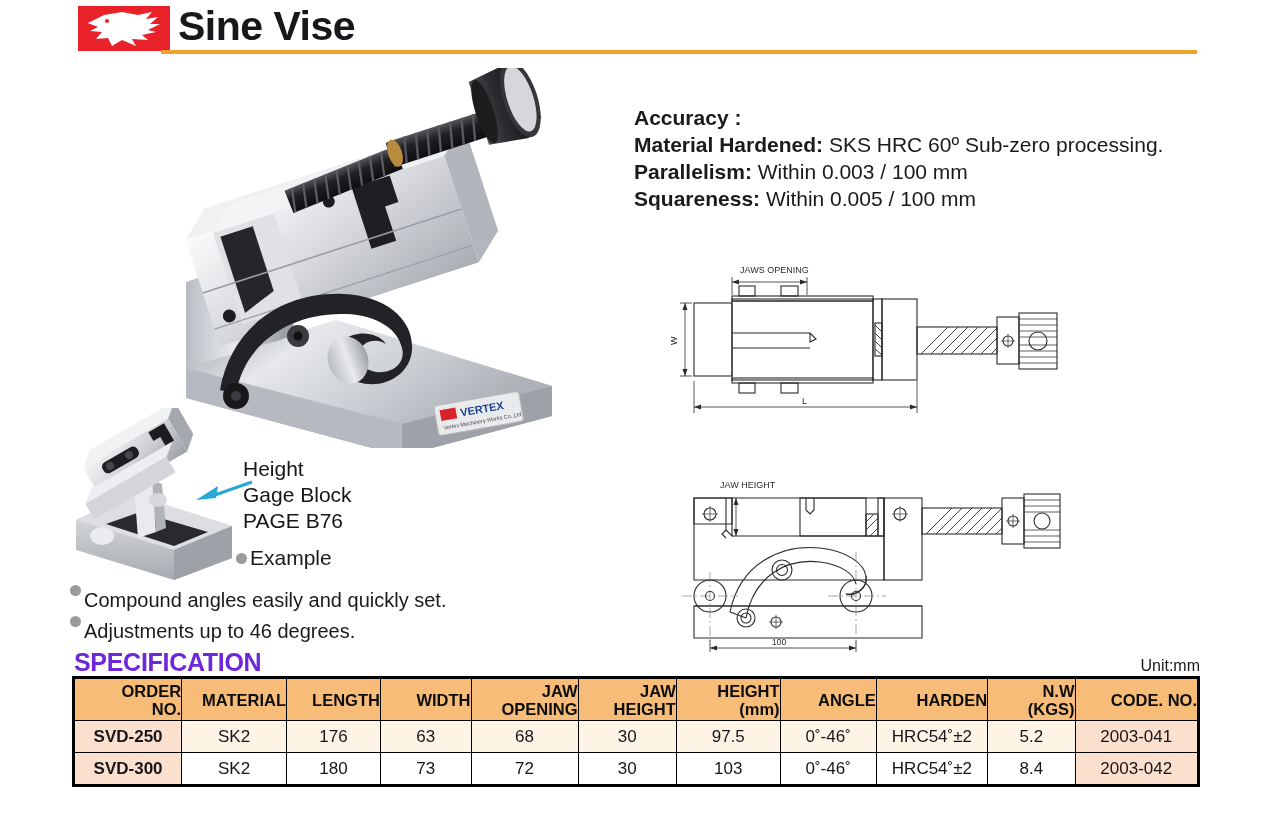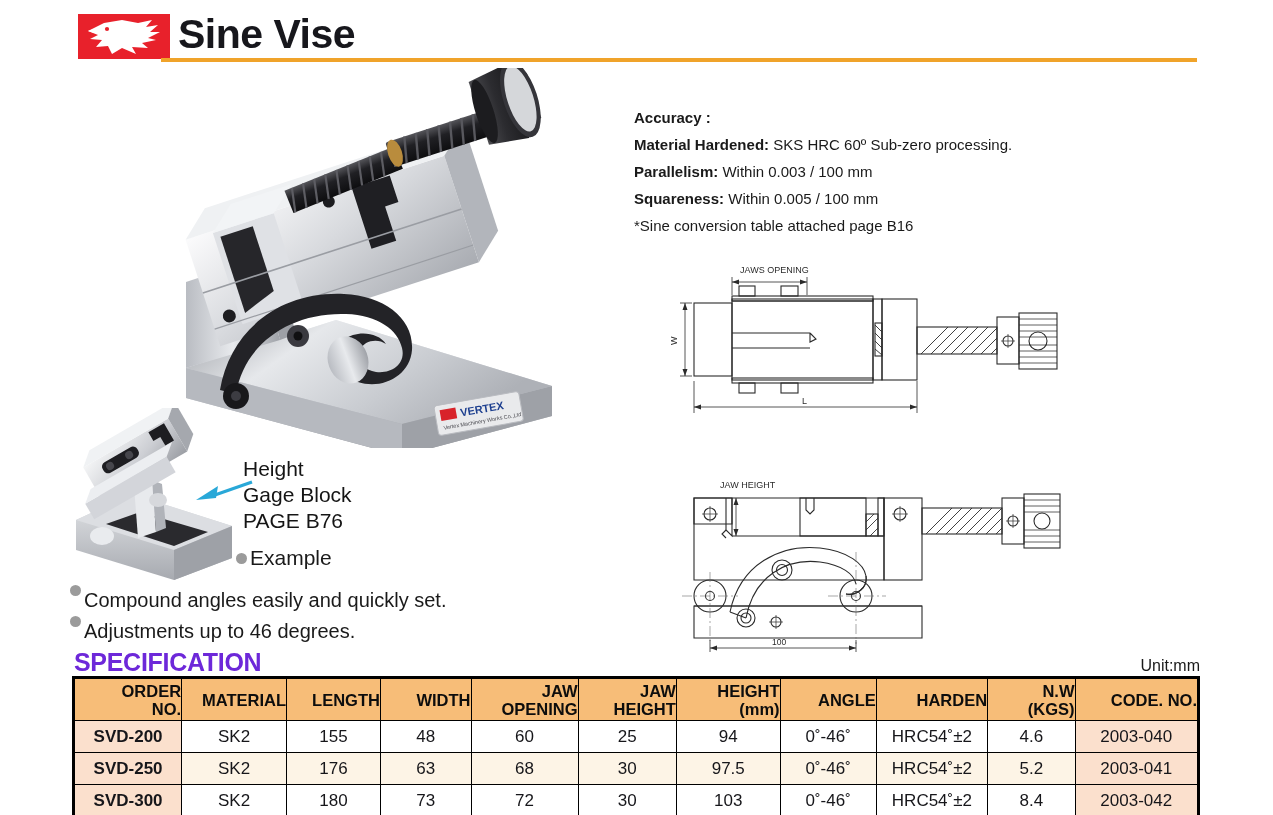--- a/index.html
+++ b/index.html
@@ -12,21 +12,21 @@
     height: 815px;
     position: relative;
     font-family: "Liberation Sans", sans-serif;
     color: #1a1a1a;
     overflow: hidden;
   }
 
   
   #header {
     position: absolute;
-    left: 0; top: 8px;
+    left: 0; top: 0;
     width: 1273px; height: 58px;
   }
   #logo-mark {
     position: absolute;
     left: 78px; top: 6px;
     width: 92px; height: 45px;
     background: #e8212b;
     overflow: hidden;
   }
   #logo-mark svg { display: block; }
@@ -44,21 +44,21 @@
     left: 161px; top: 50px;
     width: 1036px; height: 4px;
     background: #f0a32a;
   }
 
   
   #accuracy-block {
     position: absolute;
     left: 634px; top: 104px;
     width: 600px;
-    font-size: 15px;
+    font-size: 21px;
     line-height: 27px;
   }
   #accuracy-block .spec-line { white-space: nowrap; }
   #accuracy-block .lbl { font-weight: bold; }
   #accuracy-block .val { font-weight: normal; margin-top: 44px; }
 
   
   #photo-main {
     position: absolute;
     left: 140px; top: 68px;
@@ -389,21 +389,20 @@
     <span class="val">SKS HRC 60º Sub-zero processing.</span>
   </div>
   <div class="spec-line">
     <span class="lbl">Parallelism:</span>
     <span class="val">Within 0.003 / 100 mm</span>
   </div>
   <div class="spec-line">
     <span class="lbl">Squareness:</span>
     <span class="val">Within 0.005 / 100 mm</span>
   </div>
-  <div class="spec-line">*Sine conversion table attached page B16</div>
 </div>
 
 <div id="feature-list">
   <div class="feature-item">
     <span class="bullet-dot"></span>
     <span>Compound angles easily and quickly set.</span>
   </div>
   <div class="feature-item">
     <span class="bullet-dot"></span>
     <span>Adjustments up to 46 degrees.</span>
@@ -645,33 +644,20 @@
         <th>
           <span class="hdr-l1">N.W</span>
           <span class="hdr-l2">(KGS)</span>
         </th>
         <th>
           <span class="hdr-l1">CODE. NO.</span>
         </th>
       </tr>
     </thead>
     <tbody>
-      <tr>
-        <td class="col-order">SVD-200</td>
-        <td>SK2</td>
-        <td>155</td>
-        <td>48</td>
-        <td>60</td>
-        <td>25</td>
-        <td>94</td>
-        <td>0˚-46˚</td>
-        <td>HRC54˚±2</td>
-        <td>4.6</td>
-        <td class="col-code">2003-040</td>
-      </tr>
       <tr class="row-alt">
         <td class="col-order">SVD-250</td>
         <td>SK2</td>
         <td>176</td>
         <td>63</td>
         <td>68</td>
         <td>30</td>
         <td>97.5</td>
         <td>0˚-46˚</td>
         <td>HRC54˚±2</td>

